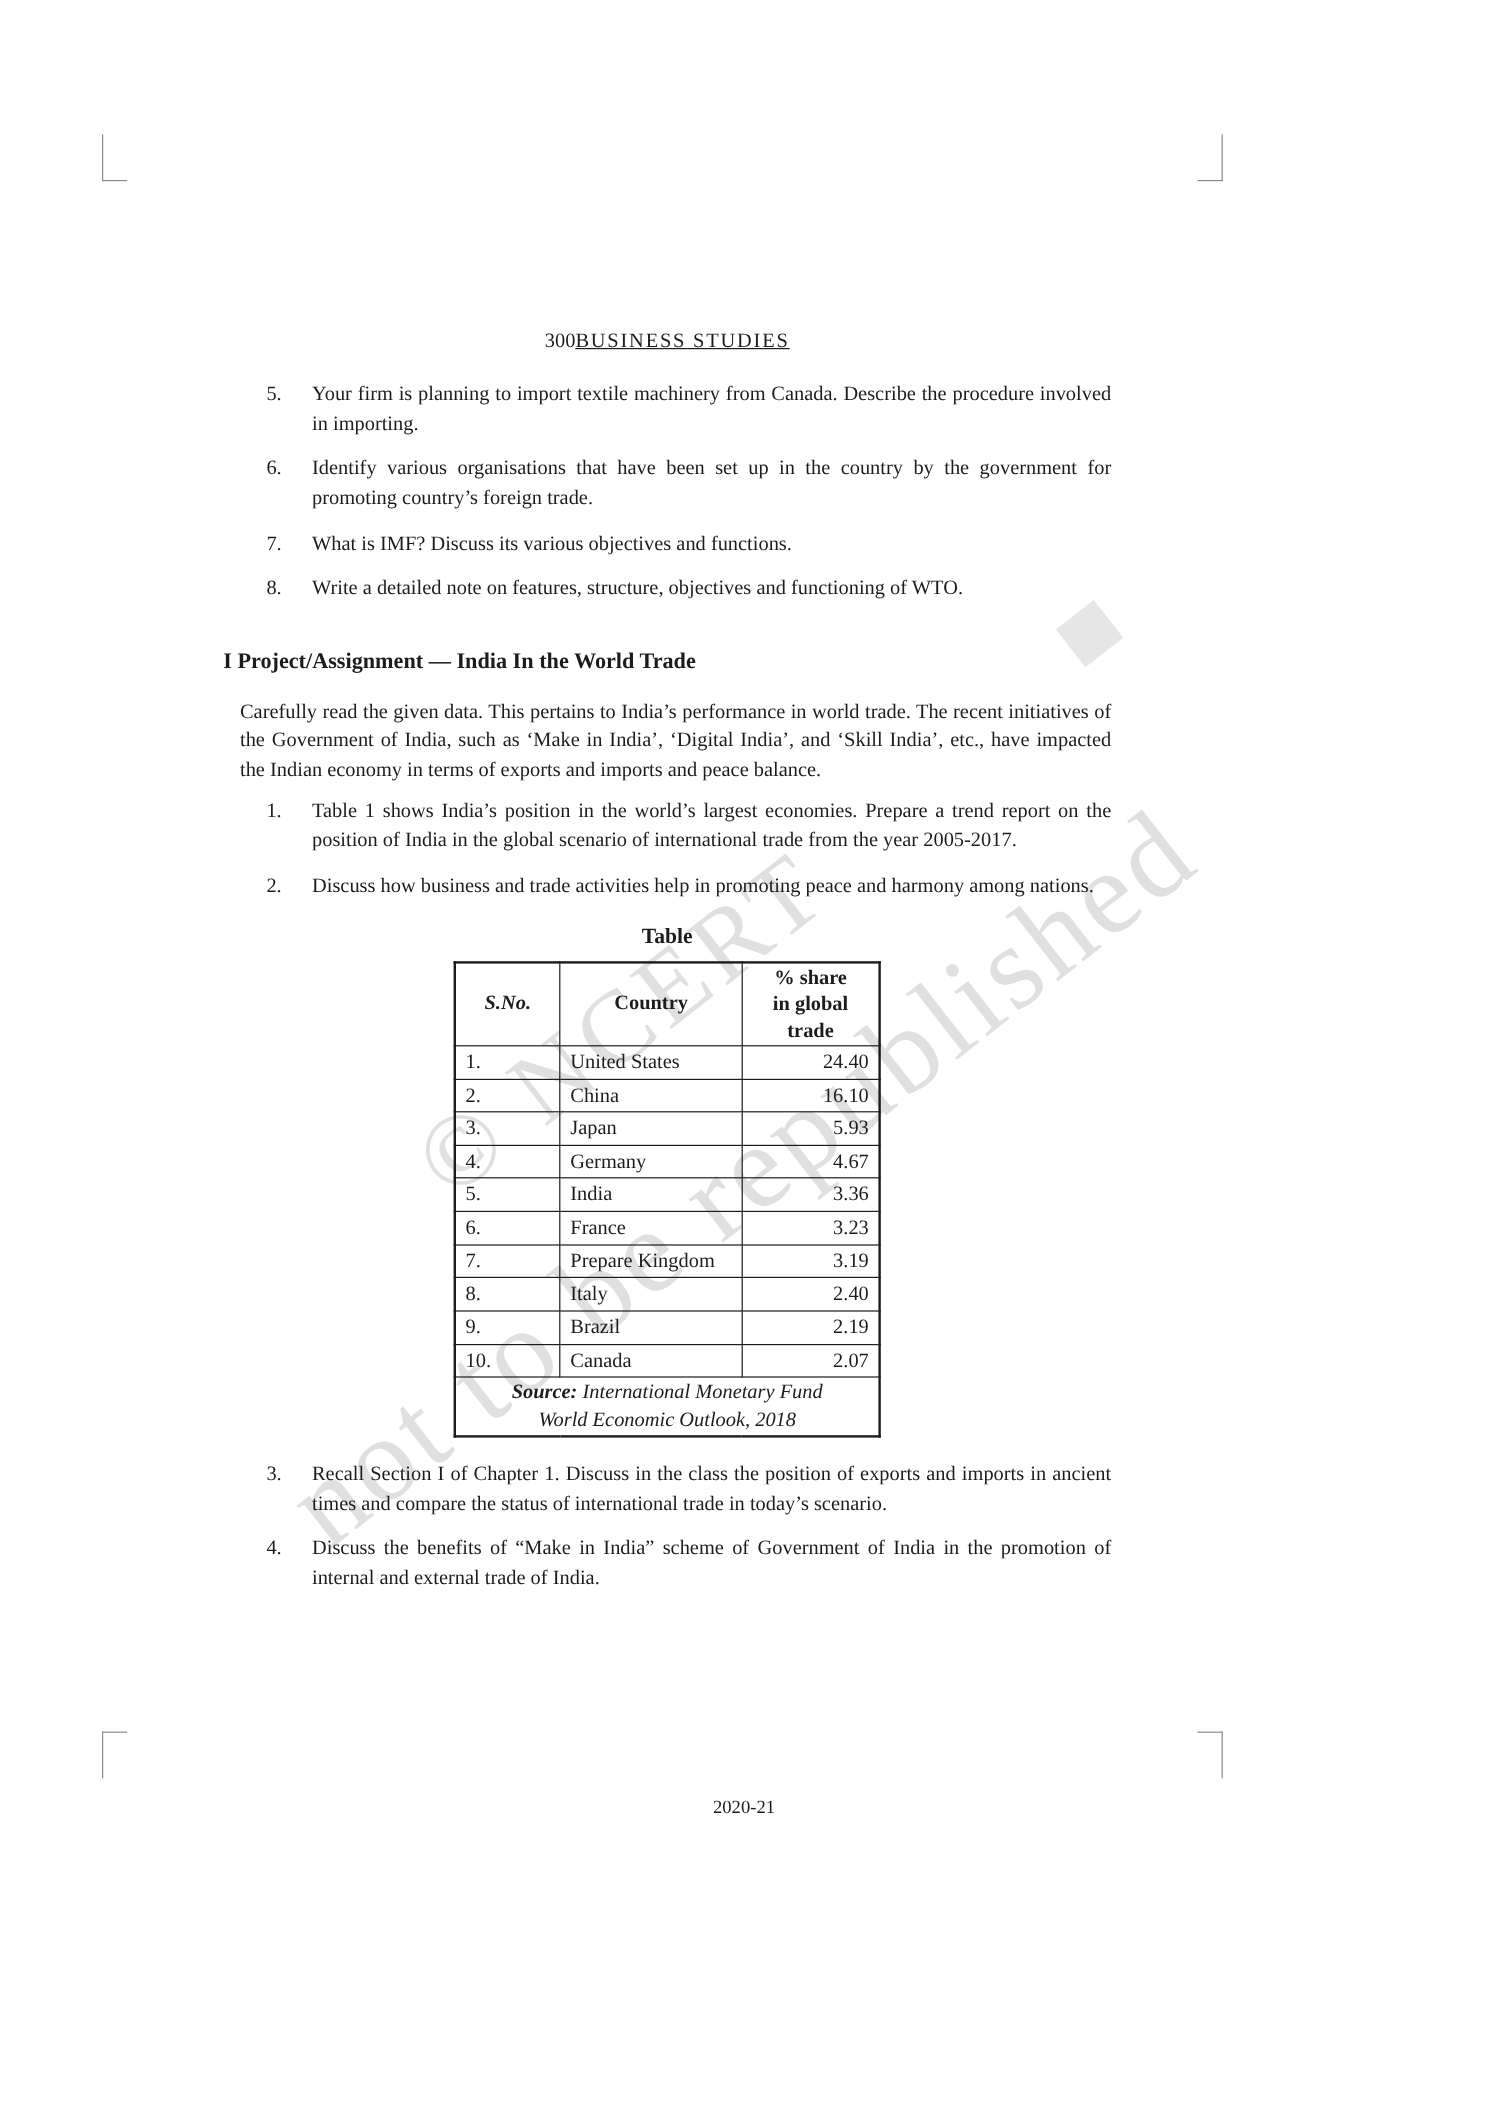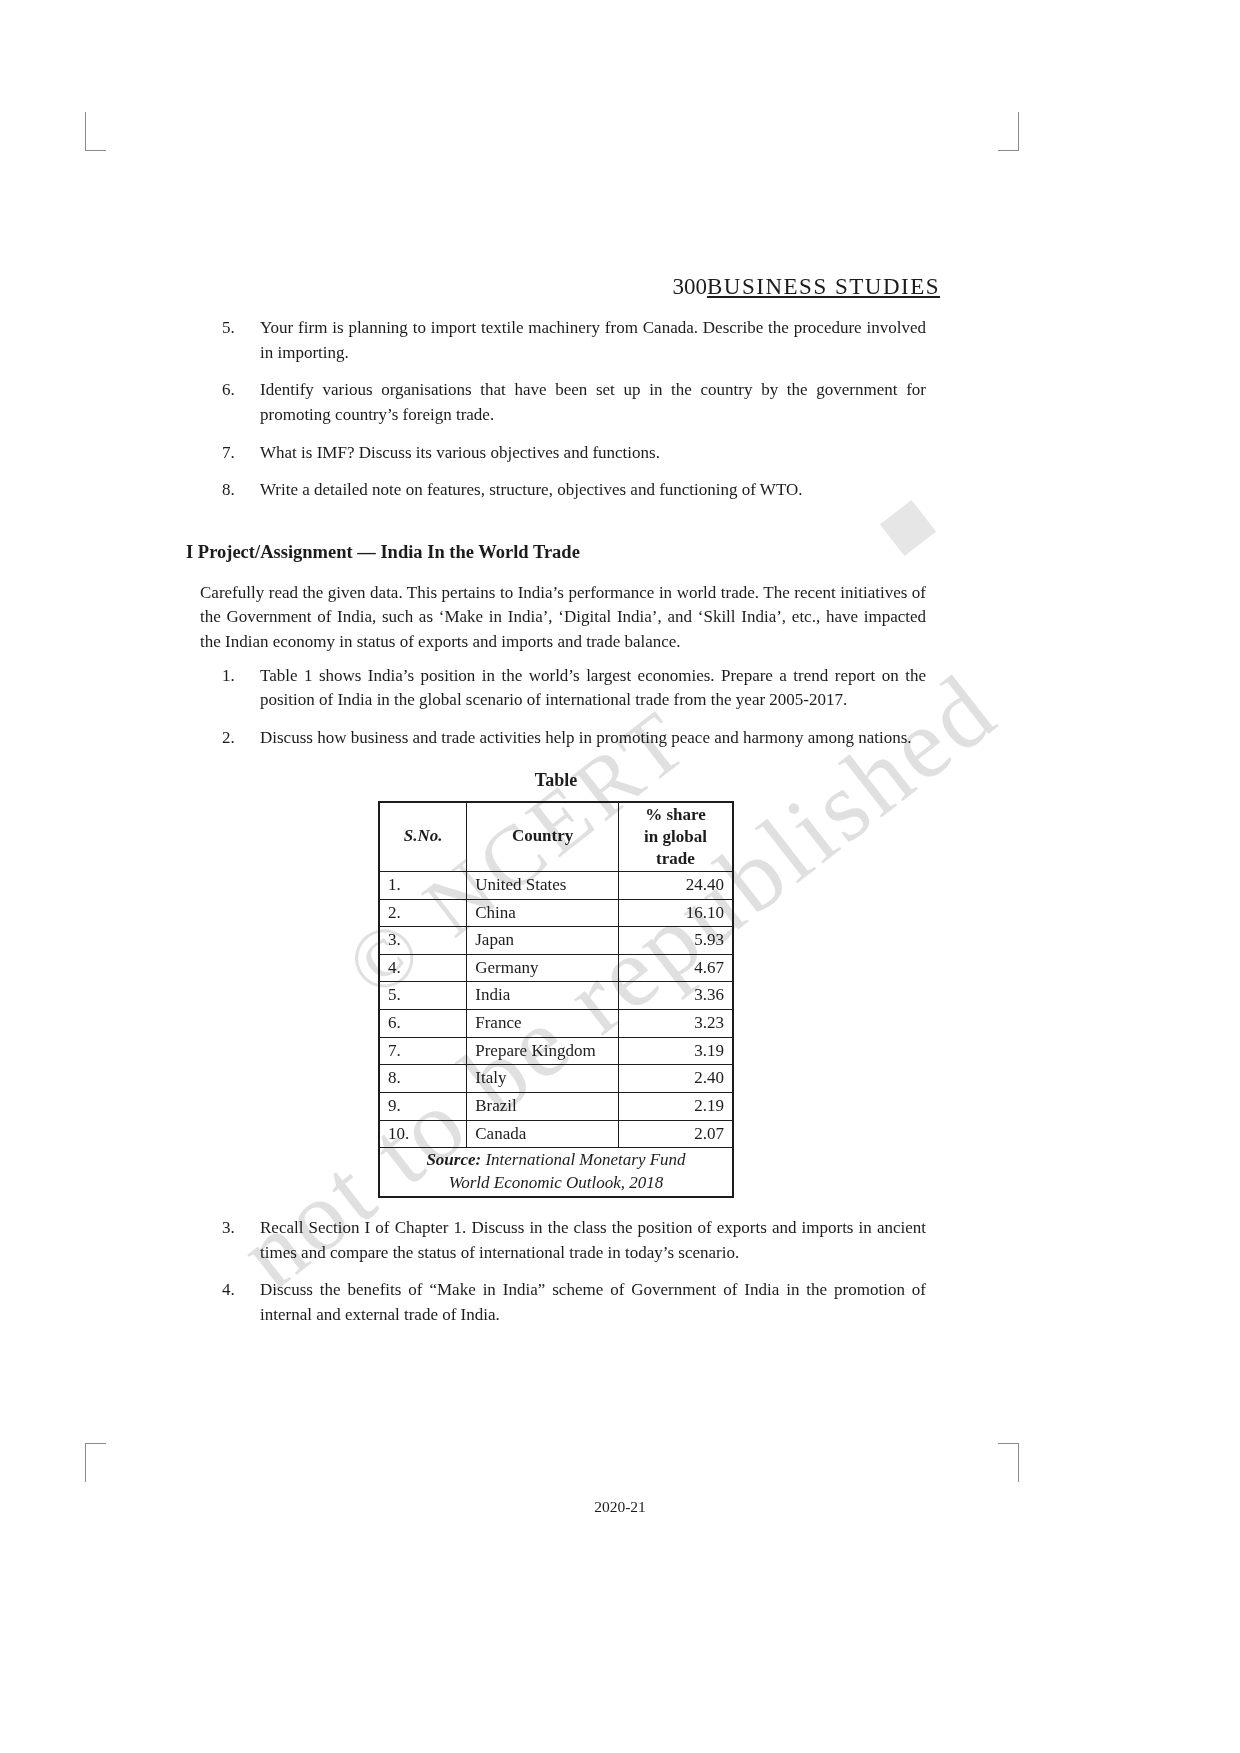--- a/index.html
+++ b/index.html
@@ -26,22 +26,22 @@
     z-index:0;
     pointer-events:none;
     user-select:none;
   }
   .wm-line1{font-size:86px;letter-spacing:6px;margin-bottom:55px;white-space:nowrap;}
   .wm-line2{font-size:100px;letter-spacing:4px;white-space:nowrap;}
   .wm-square{position:absolute;left:888px;top:508px;width:40px;height:40px;background:#e6e6e6;transform:rotate(-38deg);z-index:0;}
   
   .page-header{
     position:absolute;left:186px;top:274px;width:740px;
-    display:flex;justify-content:flex-end;align-items:baseline;
-    font-size:23px;z-index:1;margin-left:14px;
+    display:flex;justify-content:center;align-items:baseline;
+    font-size:17px;z-index:1;
   }
   .book-title{letter-spacing:1.5px;text-decoration:underline;}
   
   .content{
     position:absolute;left:186px;top:316px;width:740px;
     font-size:17px;line-height:1.45;z-index:1;
   }
   .num-list{margin:0;padding:0;list-style:none;}
   .num-item{display:flex;margin-bottom:13px;padding-left:36px;}
   .num-item .num{width:38px;flex:0 0 38px;}
@@ -112,21 +112,21 @@
         <span class="txt">What is IMF? Discuss its various objectives and functions.</span>
       </div>
       <div class="num-item">
         <span class="num">8.</span>
         <span class="txt">Write a detailed note on features, structure, objectives and functioning of WTO.</span>
       </div>
     </div>
 
     <div class="project-heading">I Project/Assignment — India In the World Trade</div>
 
-    <p class="project-intro">Carefully read the given data. This pertains to India’s performance in world trade. The recent initiatives of the Government of India, such as ‘Make in India’, ‘Digital India’, and ‘Skill India’, etc., have impacted the Indian economy in status of exports and imports and trade balance.</p>
+    <p class="project-intro">Carefully read the given data. This pertains to India’s performance in world trade. The recent initiatives of the Government of India, such as ‘Make in India’, ‘Digital India’, and ‘Skill India’, etc., have impacted the Indian economy in terms of exports and imports and peace balance.</p>
 
     <div class="num-list">
       <div class="num-item">
         <span class="num">1.</span>
         <span class="txt">Table 1 shows India’s position in the world’s largest economies. Prepare a trend report on the position of India in the global scenario of international trade from the year 2005-2017.</span>
       </div>
       <div class="num-item">
         <span class="num">2.</span>
         <span class="txt">Discuss how business and trade activities help in promoting peace and harmony among nations.</span>
       </div>

